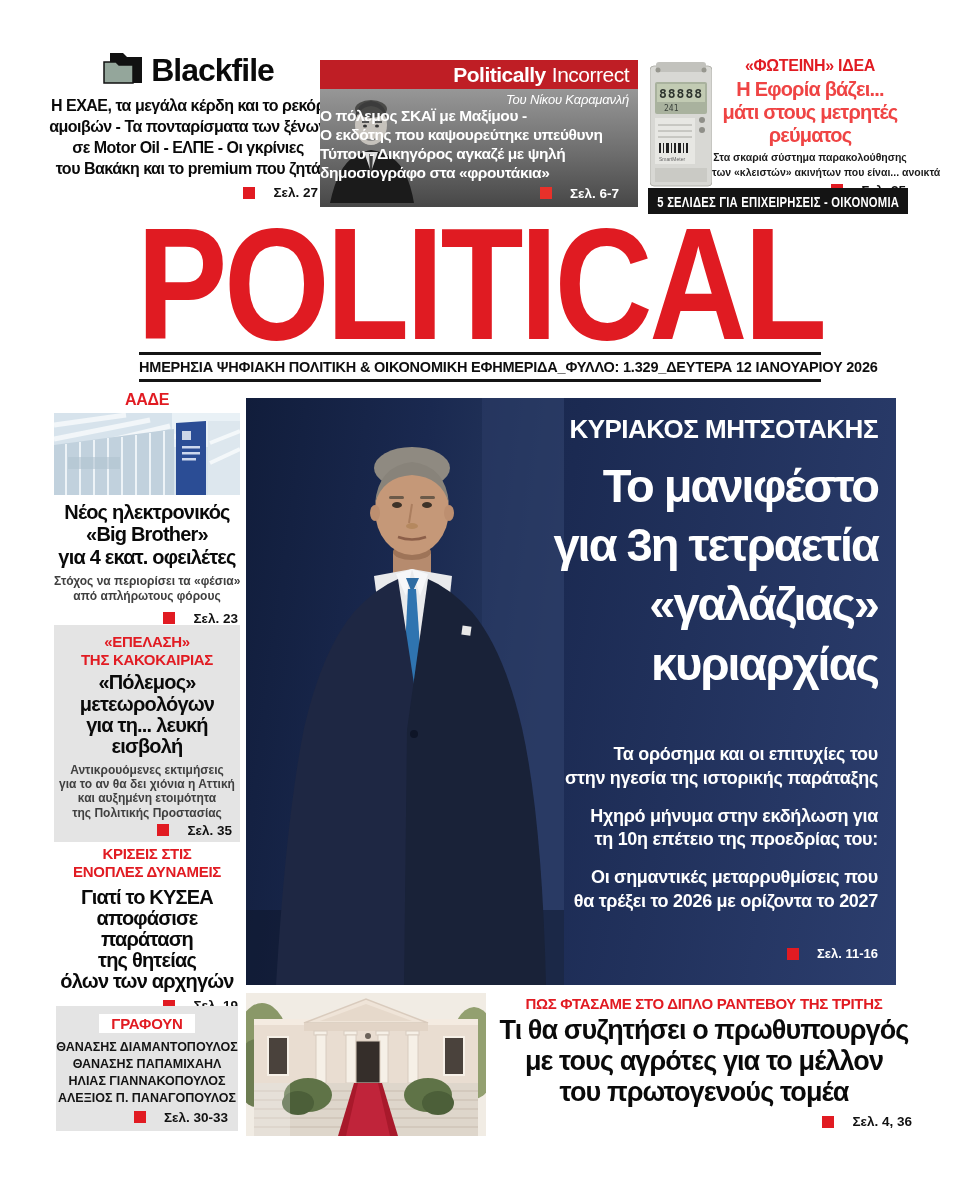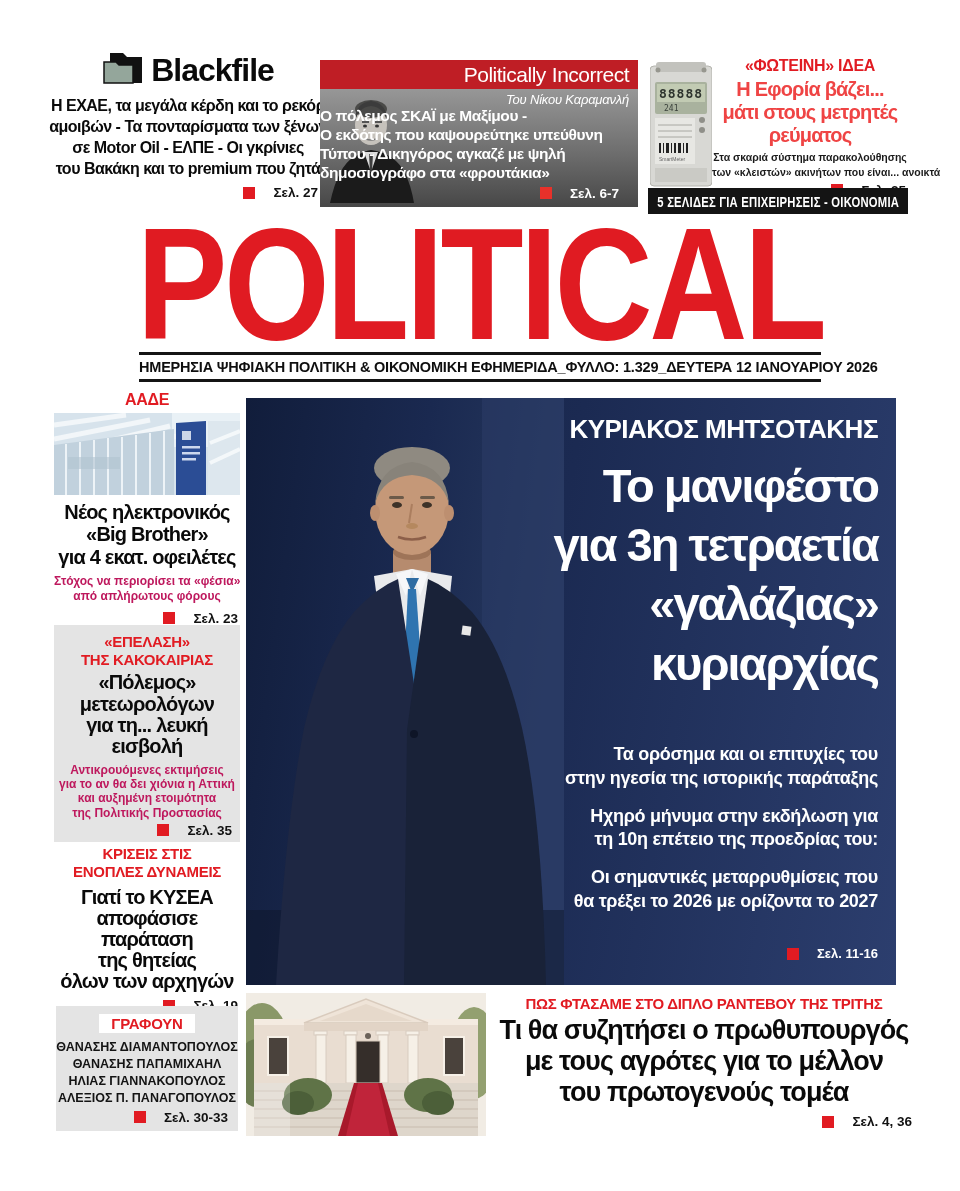--- a/index.html
+++ b/index.html
@@ -14,21 +14,21 @@
   
   .bf{left:44px;top:50px;width:288px;text-align:center;}
   .bf-head{display:flex;align-items:center;justify-content:center;gap:7px;}
   .bf-title{font-size:32px;font-weight:bold;letter-spacing:-1px;color:#0a0a0a;}
   .bf-text{margin-top:5px;font-size:16px;font-weight:bold;line-height:1.32;letter-spacing:-0.5px;color:#0a0a0a;}
   .bf-text div{white-space:nowrap;}
   .bf .pref{margin-top:6px;padding-right:14px;}
   .pi{left:320px;top:60px;width:318px;height:147px;}
   .pi-band{height:29px;background:#bf1e25;color:#fff;display:flex;align-items:center;justify-content:flex-end;
            padding-right:9px;font-size:21px;letter-spacing:-0.5px;}
-  .pi-band .b{font-weight:normal;}
+  .pi-band .b{font-weight:bold;}
   .pi-band .l{font-weight:normal;margin-left:6px;}
   .pi-body{position:relative;height:118px;background:linear-gradient(180deg,#979797 0%,#6d6d6d 55%,#474747 100%);}
   .pi-portrait{position:absolute;left:4px;bottom:0;}
   .pi-byline{position:relative;text-align:right;color:#fff;font-style:italic;font-size:13px;
              padding:3px 9px 0 0;letter-spacing:-0.2px;}
   .pi-text{position:relative;text-align:left;color:#fff;font-weight:bold;font-size:15.5px;
            line-height:1.22;padding-right:9px;letter-spacing:-0.4px;}
   .pi-text div{white-space:nowrap;}
   .pi .pref{position:relative;margin-top:3px;padding-right:19px;}
   .pi .pref .sq{background:#e8312a;}
@@ -47,21 +47,21 @@
   .mast{left:0;top:222px;width:960px;height:124px;display:flex;align-items:center;justify-content:center;}
   .mast-title{font-size:160px;font-weight:bold;color:#e01b22;letter-spacing:-4px;line-height:1;
               white-space:nowrap;transform:scaleX(0.85);}
   .rules{left:139px;top:352px;width:682px;border-top:3px solid #141414;border-bottom:3px solid #141414;
          padding:4px 0;text-align:center;}
   .tagline{font-size:14.5px;font-weight:bold;letter-spacing:-0.2px;white-space:nowrap;color:#0f0f0f;}
   
   .sb{width:186px;text-align:center;}
   .sb-kicker{color:#e11b22;font-weight:bold;font-size:16px;line-height:1.18;letter-spacing:-0.3px;}
   .sb-head{font-weight:bold;color:#0a0a0a;letter-spacing:-0.8px;}
-  .sb-sub{font-weight:bold;color:#be185d;}
+  .sb-sub{font-weight:bold;color:#404040;}
   .aade{left:54px;top:391px;}
   .aade .sb-head{margin-top:6px;font-size:20px;line-height:1.13;}
   .aade .sb-head div{white-space:nowrap;}
   .aade .sb-sub{margin-top:5px;font-size:12px;line-height:1.3;}
   .aade .sb-sub div{white-space:nowrap;}
   .aade .pref{margin-top:6px;padding-right:2px;}
   .kak{left:54px;top:625px;background:#e4e4e4;padding:8px 0 4px;}
   .kak .sb-kicker{font-size:15px;line-height:1.18;}
   .kak .sb-head{margin-top:4px;font-size:20px;line-height:1.06;}
   .kak .sb-sub{margin-top:6px;font-size:12px;line-height:1.18;}

